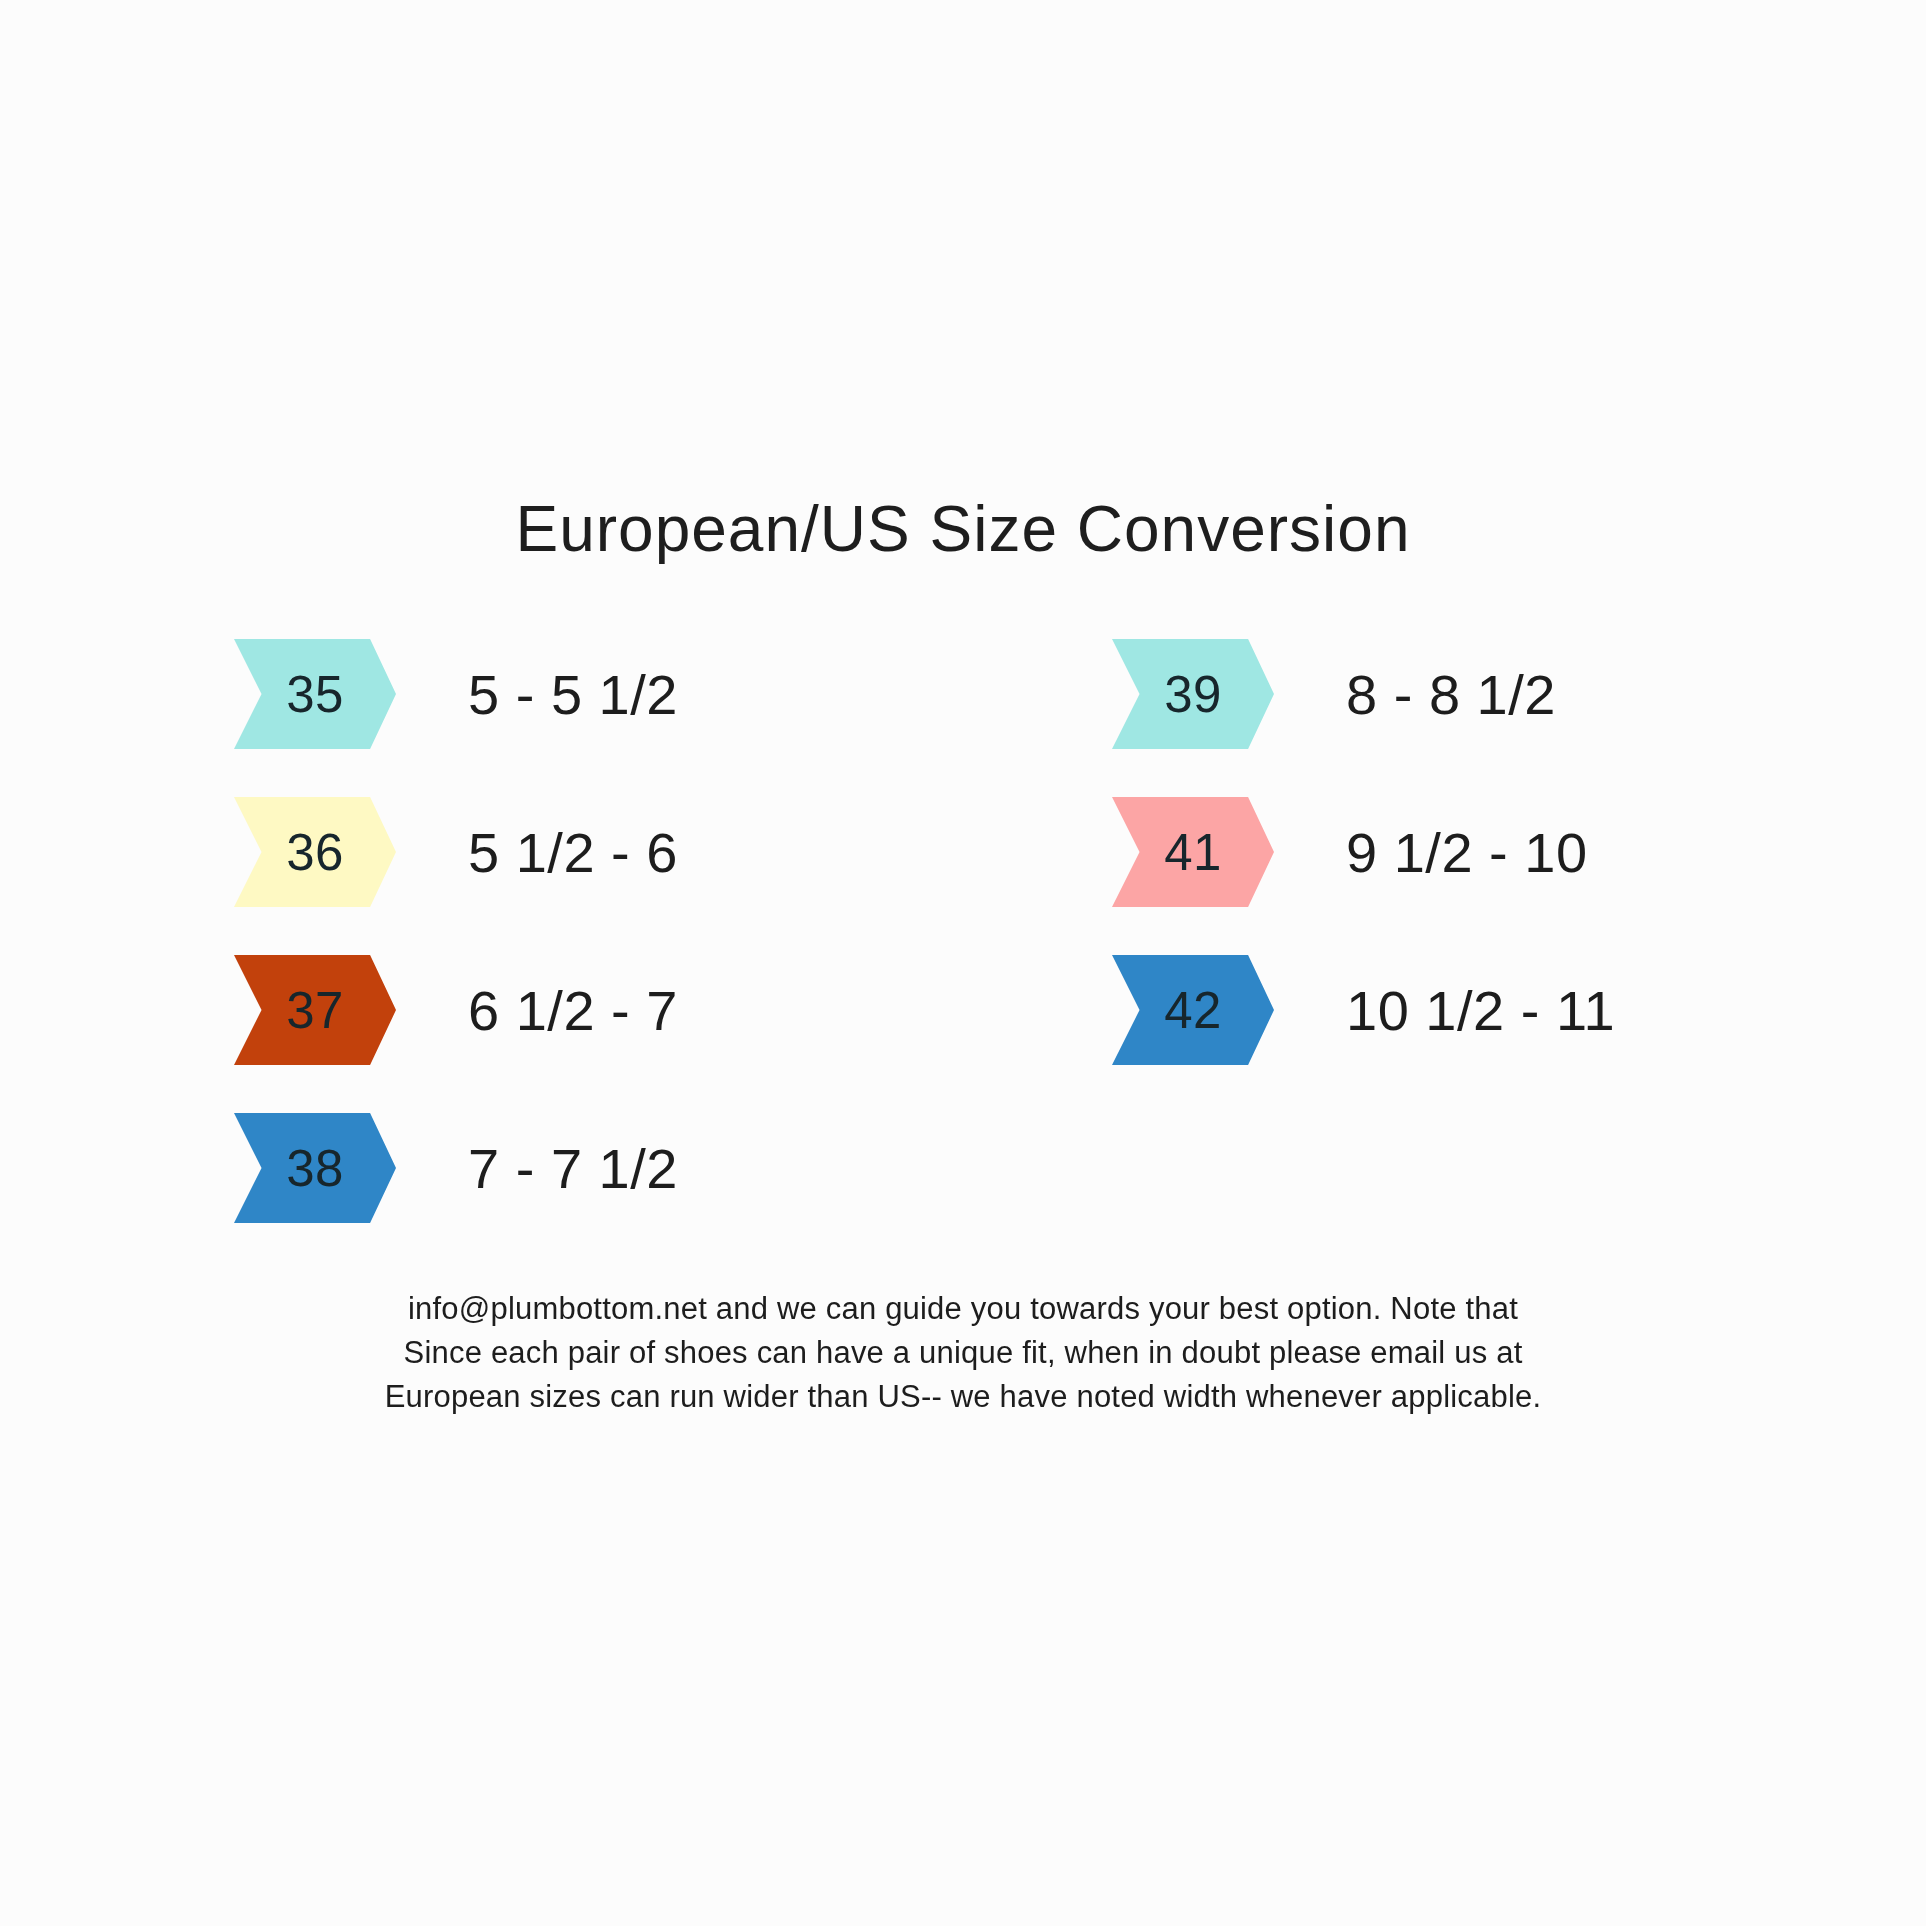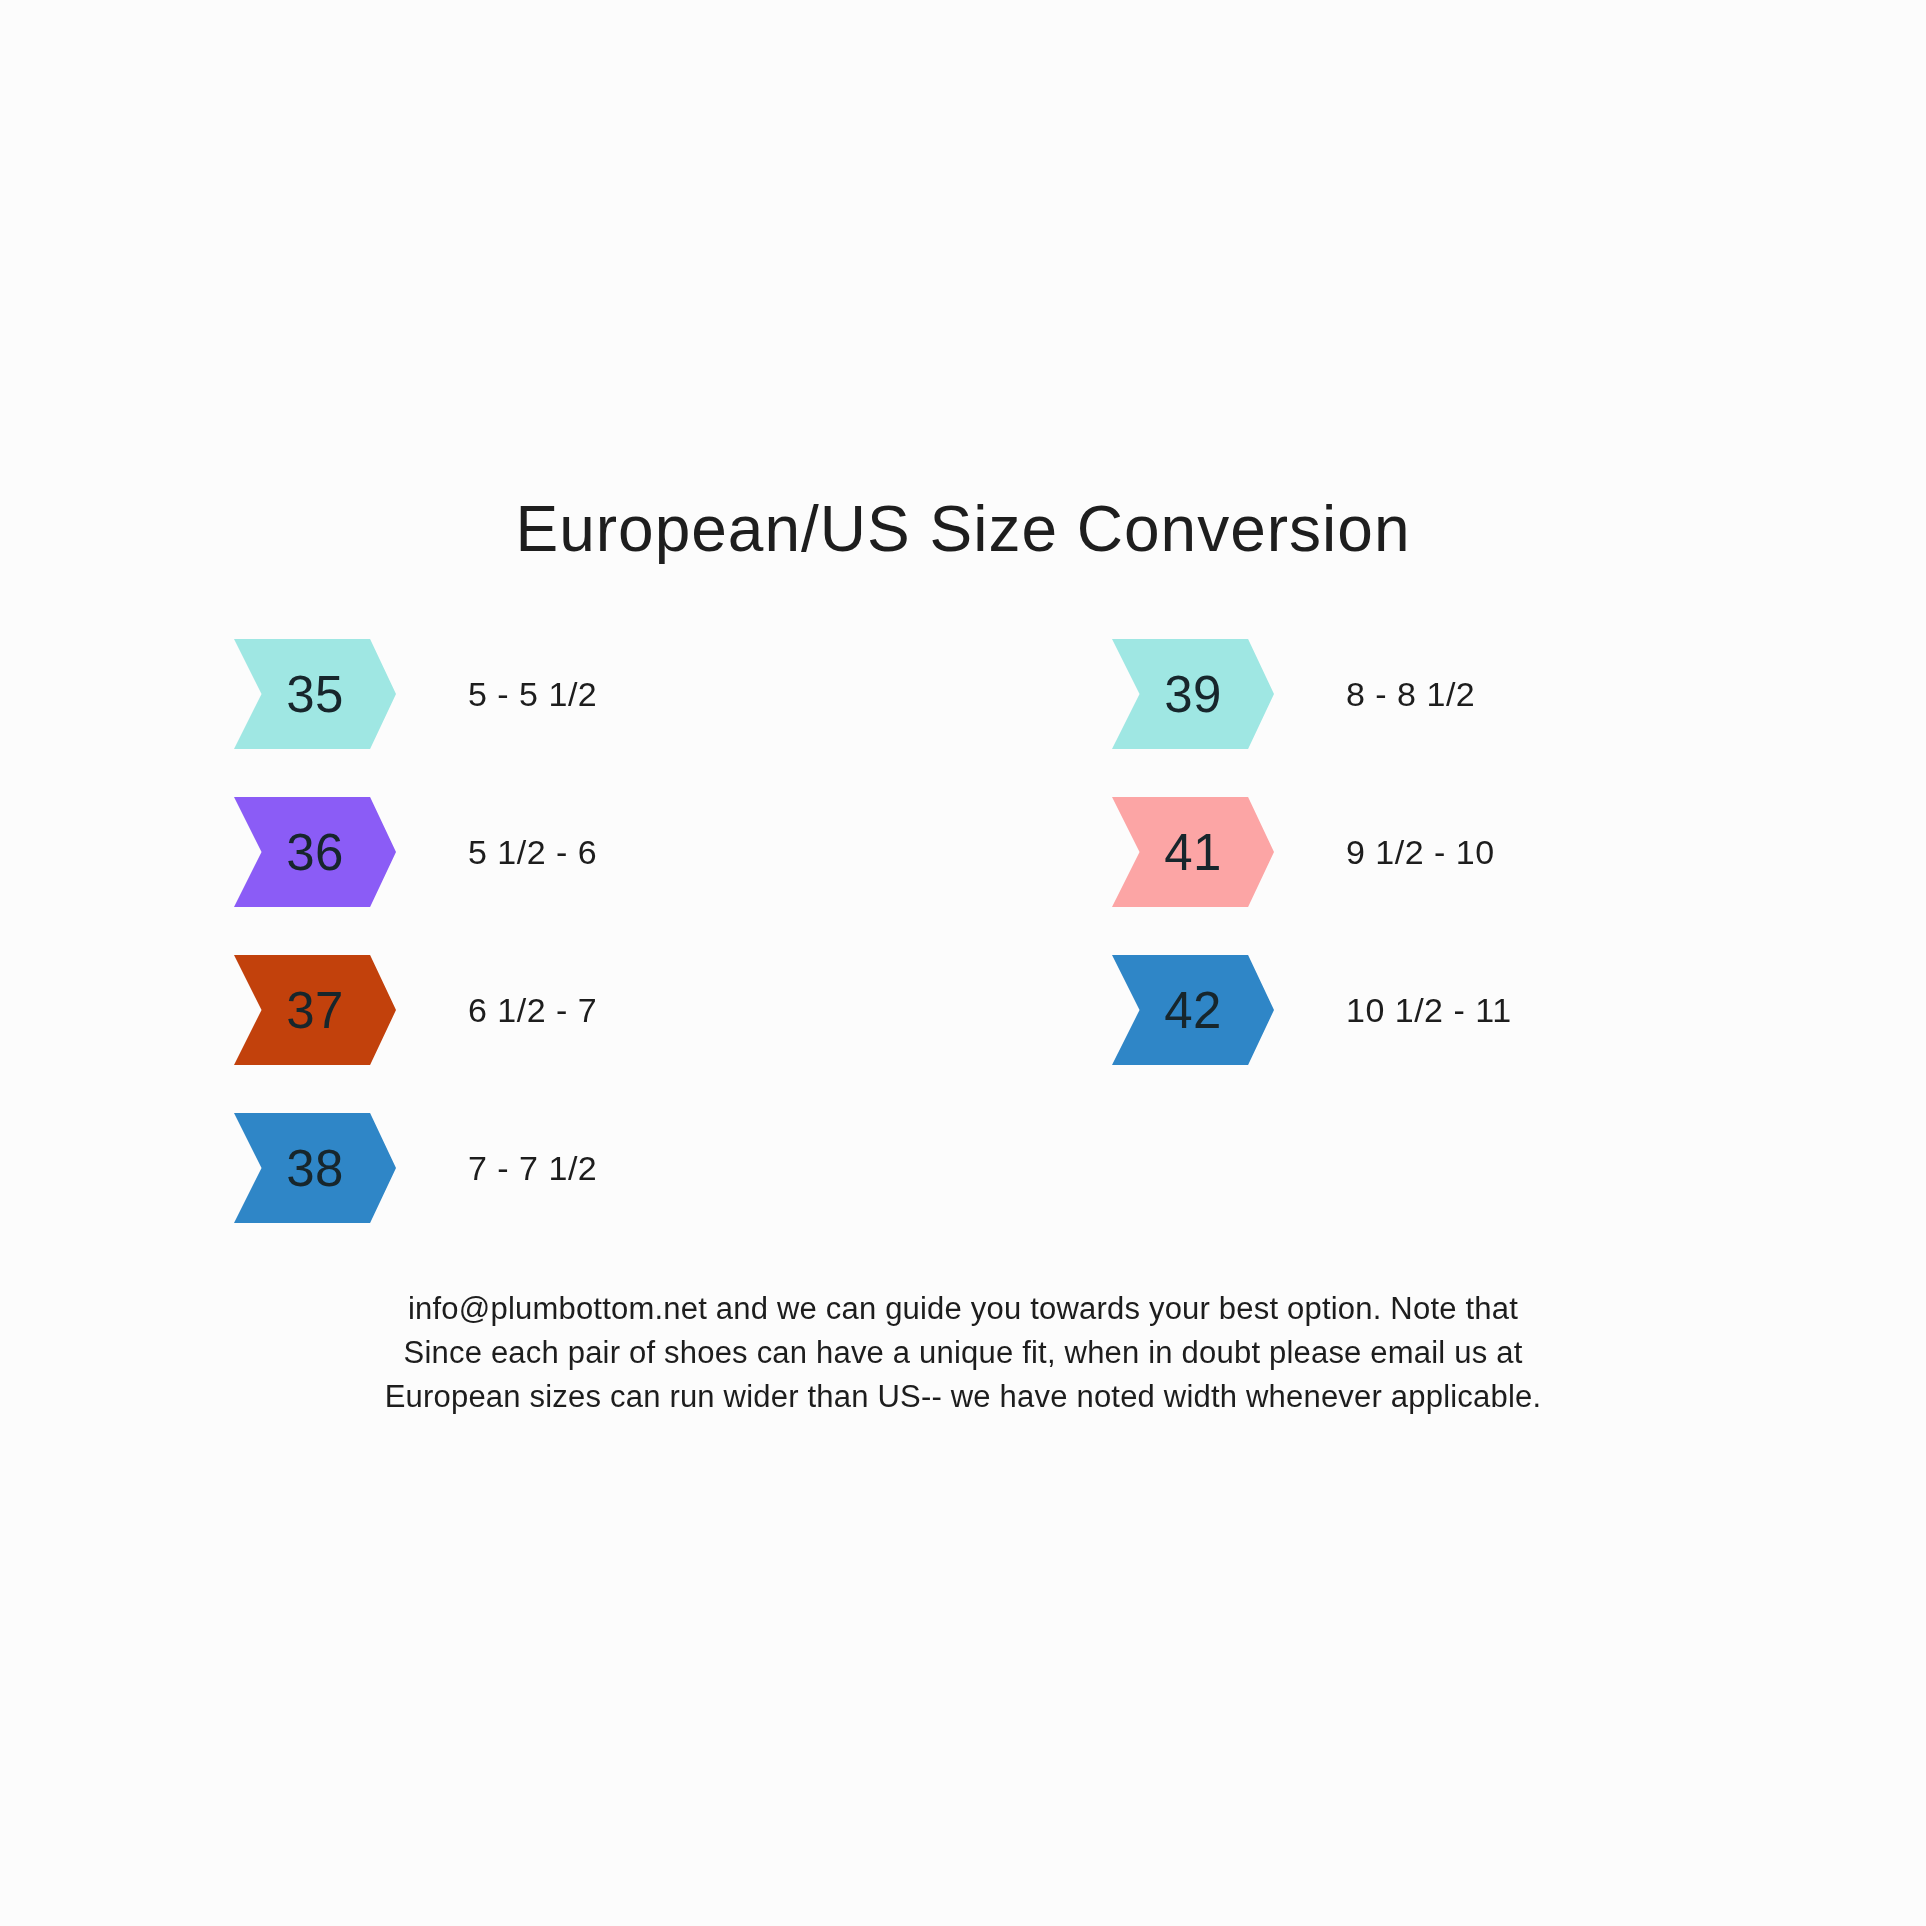--- a/index.html
+++ b/index.html
@@ -45,21 +45,21 @@
     justify-content: center;
   }
   .eu-num {
     font-size: 51px;
     font-weight: 500;
     letter-spacing: 0.5px;
     color: #17262c;
   }
   .us-size {
     margin-left: 72px;
-    font-size: 34px;
+    font-size: 56px;
     font-weight: 400;
     letter-spacing: 0.5px;
     white-space: nowrap;
     color: #1d1d1d;
   }
   .footer {
     position: absolute;
     top: 1287px; left: 0;
     width: 1926px;
     text-align: center;
@@ -75,21 +75,21 @@
 <h1 class="title">European/US Size Conversion</h1>
 
 <div class="col col-left">
   <div class="row">
     <div class="arrow" style="background-color: rgb(159, 231, 227);">
       <span class="eu-num">35</span>
     </div>
     <div class="us-size">5 - 5 1/2</div>
   </div>
   <div class="row">
-    <div class="arrow" style="background-color: #8b5cf6;">
+    <div class="arrow" style="background-color: #fef9c3;">
       <span class="eu-num">36</span>
     </div>
     <div class="us-size">5 1/2 - 6</div>
   </div>
   <div class="row">
     <div class="arrow" style="background-color: #c2410c;">
       <span class="eu-num">37</span>
     </div>
     <div class="us-size">6 1/2 - 7</div>
   </div>

